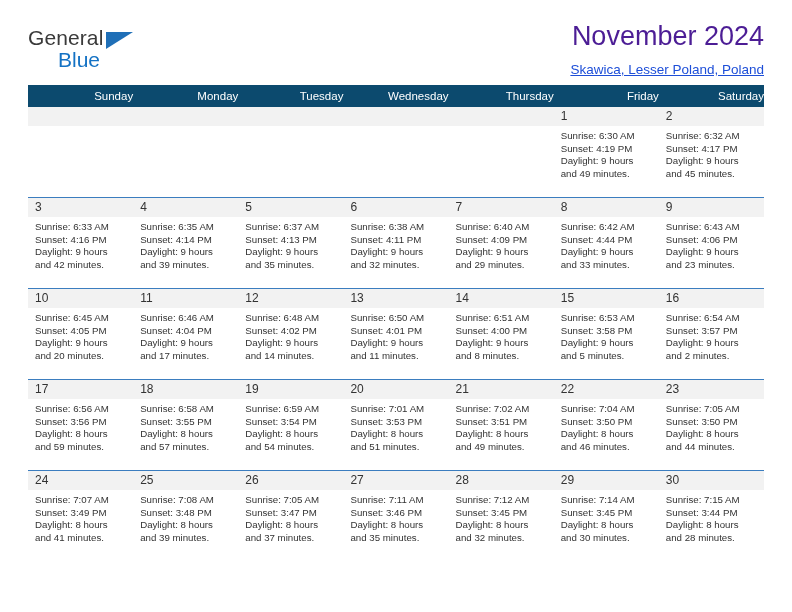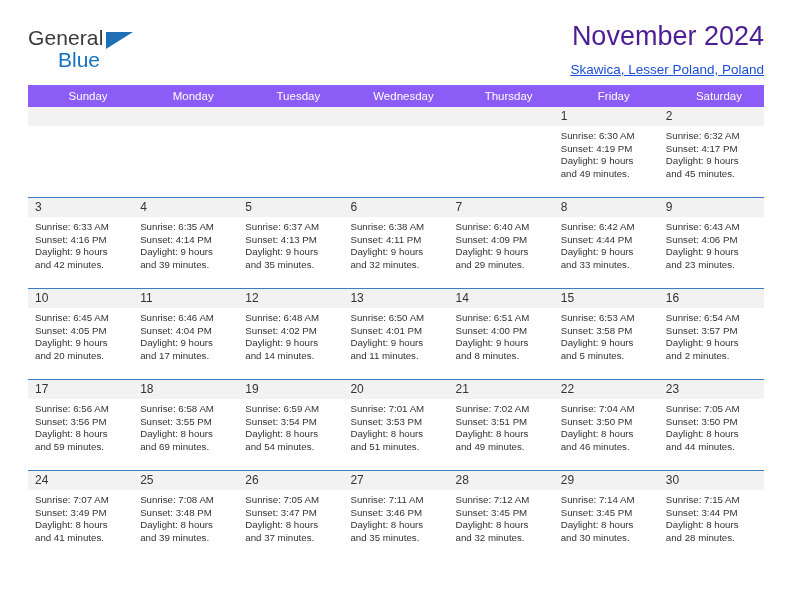--- a/index.html
+++ b/index.html
@@ -84,25 +84,25 @@
   }
 
   
   .calendar {
     width: 736px;
     border-collapse: collapse;
     table-layout: fixed;
     margin-top: 9px;
   }
   .calendar th {
-    background: #8b5cf6;
+    background: #0c4a6e;
     color: #ffffff;
     font-weight: normal;
     font-size: 11.5px;
-    text-align: center;
+    text-align: right;
     padding: 5px 0 5px 15px;
     height: 19px;
     box-sizing: border-box;
     border: none;
   }
   .calendar td {
     vertical-align: top;
     width: 14.2857%;
     padding: 0;
     border-top: 1px solid #3b7dbf;
@@ -422,21 +422,21 @@
               </div>
             </div>
           </td>
           <td>
             <div class="cell">
               <div class="daynum">18</div>
               <div class="info">
                 <div>Sunrise: 6:58 AM</div>
                 <div>Sunset: 3:55 PM</div>
                 <div>Daylight: 8 hours</div>
-                <div>and 69 minutes.</div>
+                <div>and 57 minutes.</div>
               </div>
             </div>
           </td>
           <td>
             <div class="cell">
               <div class="daynum">19</div>
               <div class="info">
                 <div>Sunrise: 6:59 AM</div>
                 <div>Sunset: 3:54 PM</div>
                 <div>Daylight: 8 hours</div>

